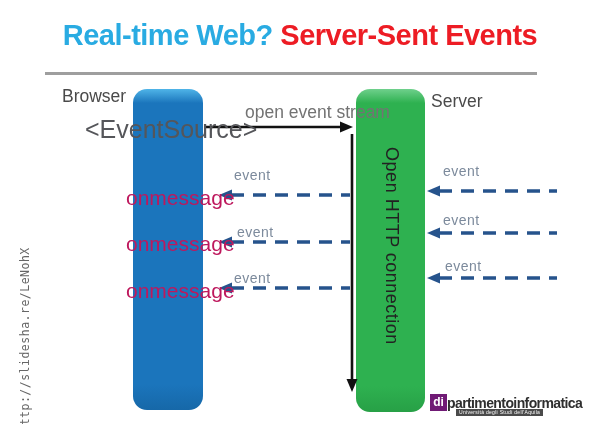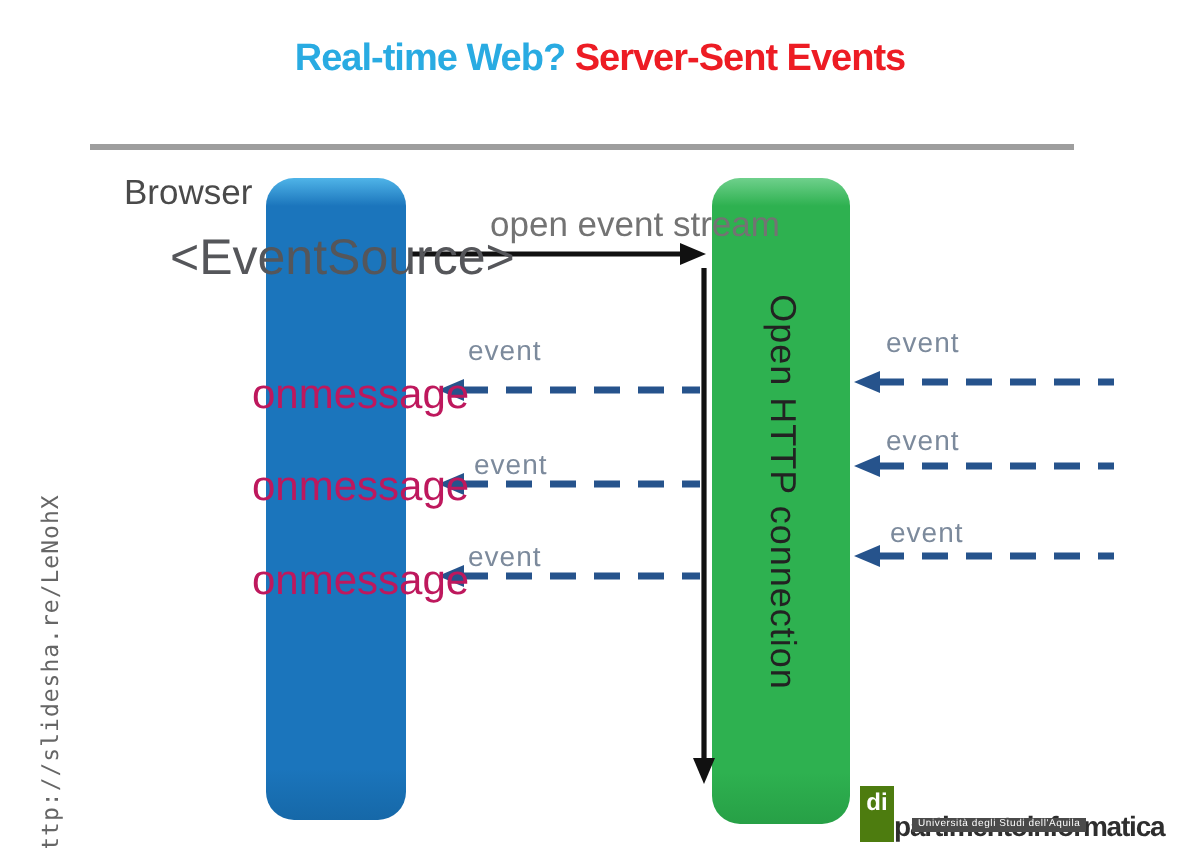--- a/index.html
+++ b/index.html
@@ -3,21 +3,21 @@
 <meta charset="utf-8">
 <style>
   html,body{margin:0;padding:0;background:#fff;}
   #slide{
     position:relative;width:600px;height:424px;background:#ffffff;overflow:hidden;
     font-family:"Liberation Sans",sans-serif;
   }
   
   .title{
     position:absolute;top:19px;left:0;width:600px;text-align:center;
-    font-size:19px;font-weight:bold;letter-spacing:-0.5px;white-space:nowrap;
+    font-size:29px;font-weight:bold;letter-spacing:-0.5px;white-space:nowrap;
   }
   .title .q{color:#29ABE2;}
   .title .t{color:#ED1C24;}
   .divider{position:absolute;top:72px;left:45px;width:492px;height:3px;background:#9E9E9E;}
   
   .share-url{
     position:absolute;left:25px;top:340px;
     transform:translate(-50%,-50%) rotate(-90deg);
     font-family:"DejaVu Sans Mono",monospace;font-size:11.5px;color:#666;
     white-space:nowrap;letter-spacing:0.5px;
@@ -46,21 +46,21 @@
   .event-lbl{font-size:14px;color:#7C8A9C;letter-spacing:0.5px;}
   .onmessage-lbl{font-size:21px;color:#be185d;z-index:5;}
   .ev-l1{left:234px;top:167px;} .ev-l2{left:237px;top:224px;} .ev-l3{left:234px;top:270px;}
   .om-1{left:126px;top:186px;} .om-2{left:126px;top:232px;} .om-3{left:126px;top:279px;}
   .ev-r1{left:443px;top:163px;} .ev-r2{left:443px;top:212px;} .ev-r3{left:445px;top:258px;}
   
   svg.arrows{position:absolute;left:0;top:0;z-index:4;pointer-events:none;}
   
   .logo{position:absolute;left:430px;top:393px;z-index:6;}
   .logo .mark{
-    display:inline-block;width:17px;height:28px;background:#4d7c0f;color:#fff;
+    display:inline-block;width:17px;height:17px;background:#701a75;color:#fff;
     font-weight:bold;font-size:12px;text-align:center;line-height:17px;vertical-align:bottom;
   }
   .logo .name{
     font-weight:bold;font-size:14px;color:#2E2E2E;letter-spacing:-0.6px;vertical-align:bottom;
   }
   .logo .sub{
     position:absolute;left:26px;top:16px;background:#4A4A4A;color:#fff;
     font-size:5px;line-height:7px;padding:0 3px;white-space:nowrap;letter-spacing:0.3px;
   }
   .watermark{
@@ -117,20 +117,21 @@
       <line x1="439" y1="233" x2="557" y2="233" stroke="#26538C" stroke-width="3.4" stroke-dasharray="13 9"></line>
       <polygon points="427,233 440,227.5 440,238.5" fill="#26538C"></polygon>
     </g>
     <g>
       <line x1="439" y1="278" x2="557" y2="278" stroke="#26538C" stroke-width="3.4" stroke-dasharray="13 9"></line>
       <polygon points="427,278 440,272.5 440,283.5" fill="#26538C"></polygon>
     </g>
   </svg>
 
   <div class="lbl browser-label">Browser</div>
+  <div class="lbl server-label">Server</div>
   <div class="lbl eventsource-label">&lt;EventSource&gt;</div>
   <div class="lbl open-stream-label">open event stream</div>
   <div class="http-label">Open HTTP connection</div>
 
   <div class="lbl event-lbl ev-l1">event</div>
   <div class="lbl onmessage-lbl om-1">onmessage</div>
   <div class="lbl event-lbl ev-l2">event</div>
   <div class="lbl onmessage-lbl om-2">onmessage</div>
   <div class="lbl event-lbl ev-l3">event</div>
   <div class="lbl onmessage-lbl om-3">onmessage</div>

